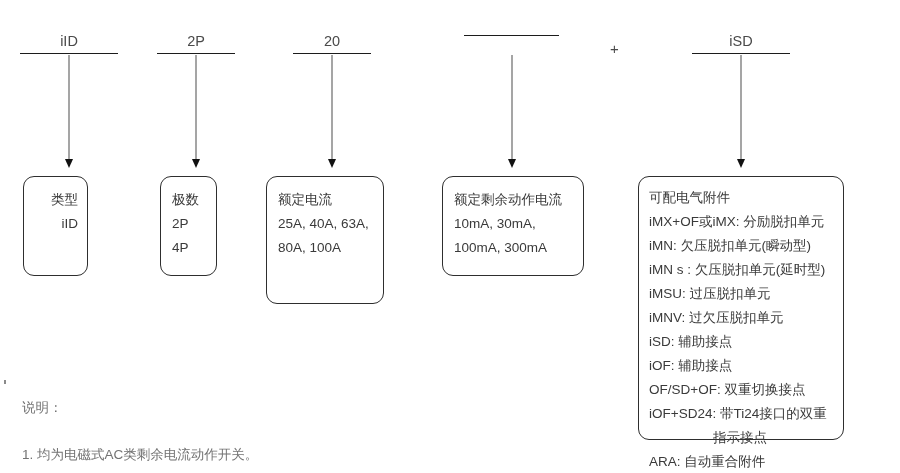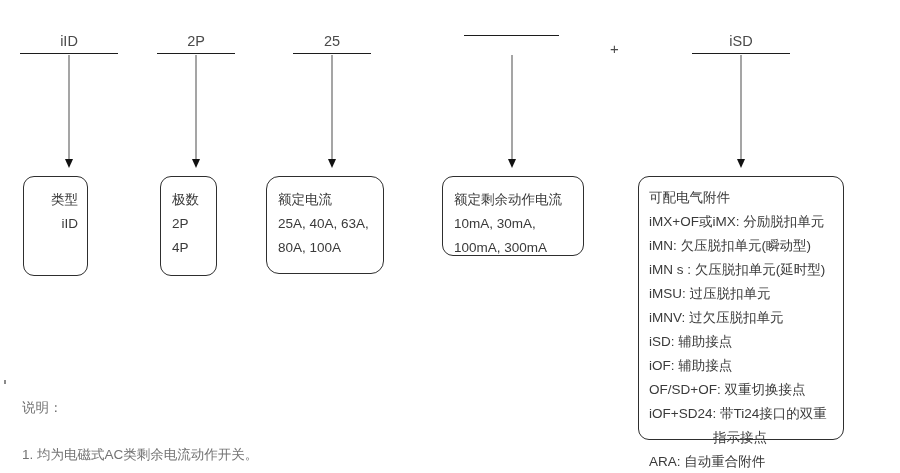--- a/index.html
+++ b/index.html
@@ -116,21 +116,21 @@
 </div>
 
 <div class="col" style="left:157px; width:78px;">
   <div class="col-label">2P</div>
   <div class="col-rule"></div>
   <div class="stem" style="height:104px;"></div>
   <div class="arrow-head" style="top:127px;"></div>
 </div>
 
 <div class="col" style="left:293px; width:78px;">
-  <div class="col-label">25</div>
+  <div class="col-label">20</div>
   <div class="col-rule"></div>
   <div class="stem" style="height:104px;"></div>
   <div class="arrow-head" style="top:127px;"></div>
 </div>
 
 <div class="col" style="left:464px; width:95px;">
   <div class="col-rule"></div>
   <div class="stem" style="height:104px;"></div>
   <div class="arrow-head" style="top:127px;"></div>
 </div>
@@ -152,29 +152,29 @@
 </div>
 
 <div class="box" style="left:160px; top:176px; width:57px; height:100px;">
   <div class="box-inner">
     <div class="box-line">极数</div>
     <div class="box-line">2P</div>
     <div class="box-line">4P</div>
   </div>
 </div>
 
-<div class="box" style="left:266px; top:176px; width:118px; height:98px;border-radius:13px;">
+<div class="box" style="left:266px; top:176px; width:118px; height:128px;">
   <div class="box-inner">
     <div class="box-line">额定电流</div>
     <div class="box-line">25A, 40A, 63A,</div>
     <div class="box-line">80A, 100A</div>
   </div>
 </div>
 
-<div class="box" style="left:442px; top:176px; width:142px; height:80px;">
+<div class="box" style="left:442px; top:176px; width:142px; height:100px;">
   <div class="box-inner">
     <div class="box-line">额定剩余动作电流</div>
     <div class="box-line">10mA, 30mA,</div>
     <div class="box-line">100mA, 300mA</div>
   </div>
 </div>
 
 <div class="box box-wide" style="left:638px; top:176px; width:206px; height:264px;">
   <div class="box-inner">
     <div class="box-line">可配电气附件</div>

